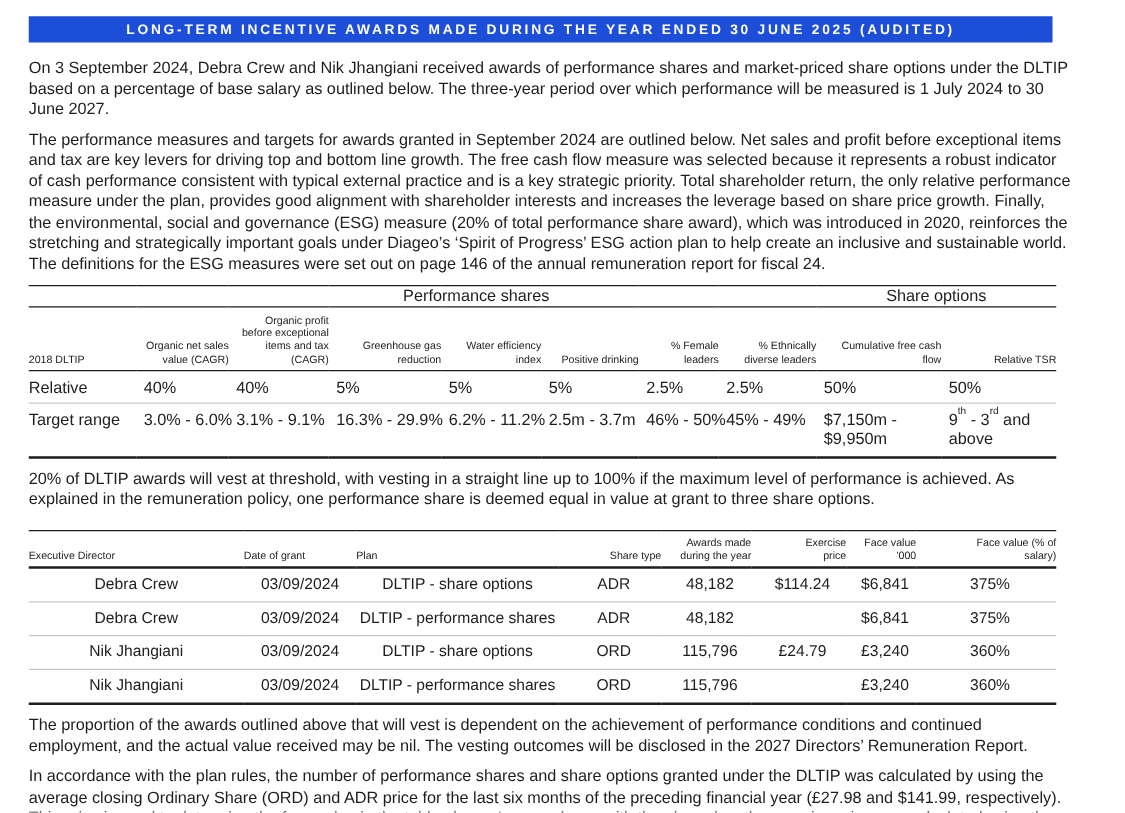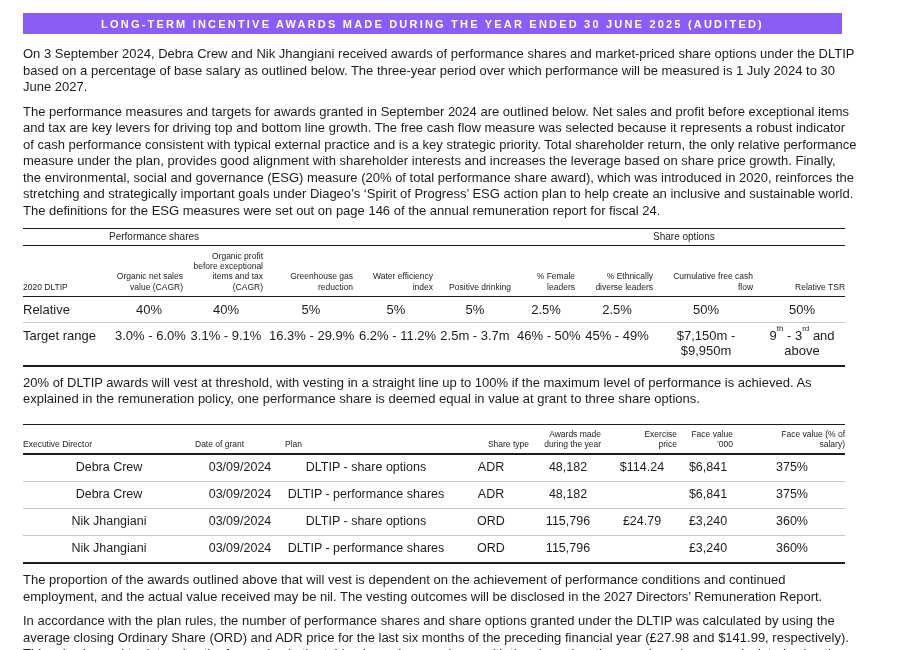--- a/index.html
+++ b/index.html
@@ -6,51 +6,51 @@
   html, body { margin: 0; padding: 0; }
   body {
     width: 900px; height: 650px; overflow: hidden;
     background: #ffffff; color: #1d1d1b;
     font-family: "Liberation Sans", sans-serif;
   }
   .page { padding: 13px 43px 0 23px; }
 
   
   .banner {
-    width: 819px; background: #8b5cf6; color: #ffffff;
+    width: 819px; background: #1d4ed8; color: #ffffff;
     text-align: center; font-size: 11px; font-weight: bold;
     letter-spacing: 2.2px; padding: 5px 0 4px; line-height: 12px;
   }
 
   
   p.body-text {
     font-size: 13px; line-height: 16.5px; margin: 8px 0 0;
     width: 834px; color: #1d1d1b;
   }
   p.first-para { margin-top: 12px; }
 
   
   table { border-collapse: collapse; table-layout: fixed; width: 822px; }
   th { font-weight: normal; color: #1d1d1b; }
   sup { font-size: 8px; line-height: 0; position: relative; top: -3px; }
 
   
   .t1 { margin-top: 9px; border-top: 1px solid #1d1d1b; }
   .t1 .group-row th {
-    font-size: 10px; text-align: left; padding: 3px 0 3px;
+    font-size: 13px; text-align: center; padding: 3px 0 3px;
     border-bottom: 1px solid #1d1d1b; line-height: 10px;
   }
   .t1 .cols-row th {
     font-size: 8.5px; line-height: 10.2px; text-align: right;
     vertical-align: bottom; padding: 5px 0 4px 6px;
     border-bottom: 1px solid #1d1d1b;
   }
   .t1 .cols-row th.first { text-align: left; padding-left: 0; }
   .t1 td {
-    font-size: 13px; text-align: center; white-space: nowrap;
+    font-size: 13px; text-align: left; white-space: nowrap;
     padding: 5px 0 5px 6px; line-height: 15px;
   }
   .t1 td.first { text-align: left; padding-left: 0; }
   .t1 tr.weighting-row td { border-bottom: 1px solid #c9c9c9; }
   .t1 tr.target-row td { border-bottom: 2px solid #1d1d1b; vertical-align: top; padding-bottom: 7px; }
   .t1 td.wrap { white-space: normal; }
 
   
   .t2 { margin-top: 16px; border-top: 1px solid #1d1d1b; }
   .t2 th {
@@ -96,21 +96,21 @@
         <col style="width:100px">
         <col style="width:92px">
     </colgroup>
     <thead>
       <tr class="group-row">
         <th></th>
         <th colspan="7">Performance shares</th>
         <th colspan="2">Share options</th>
       </tr>
       <tr class="cols-row">
-        <th class="first">2020 DLTIP</th>
+        <th class="first">2018 DLTIP</th>
         <th>Organic net sales value (CAGR)</th>
         <th>Organic profit before exceptional items and tax (CAGR)</th>
         <th>Greenhouse gas reduction</th>
         <th>Water efficiency index</th>
         <th>Positive drinking</th>
         <th>% Female leaders</th>
         <th>% Ethnically diverse leaders</th>
         <th>Cumulative free cash flow</th>
         <th>Relative TSR</th>
       </tr>

